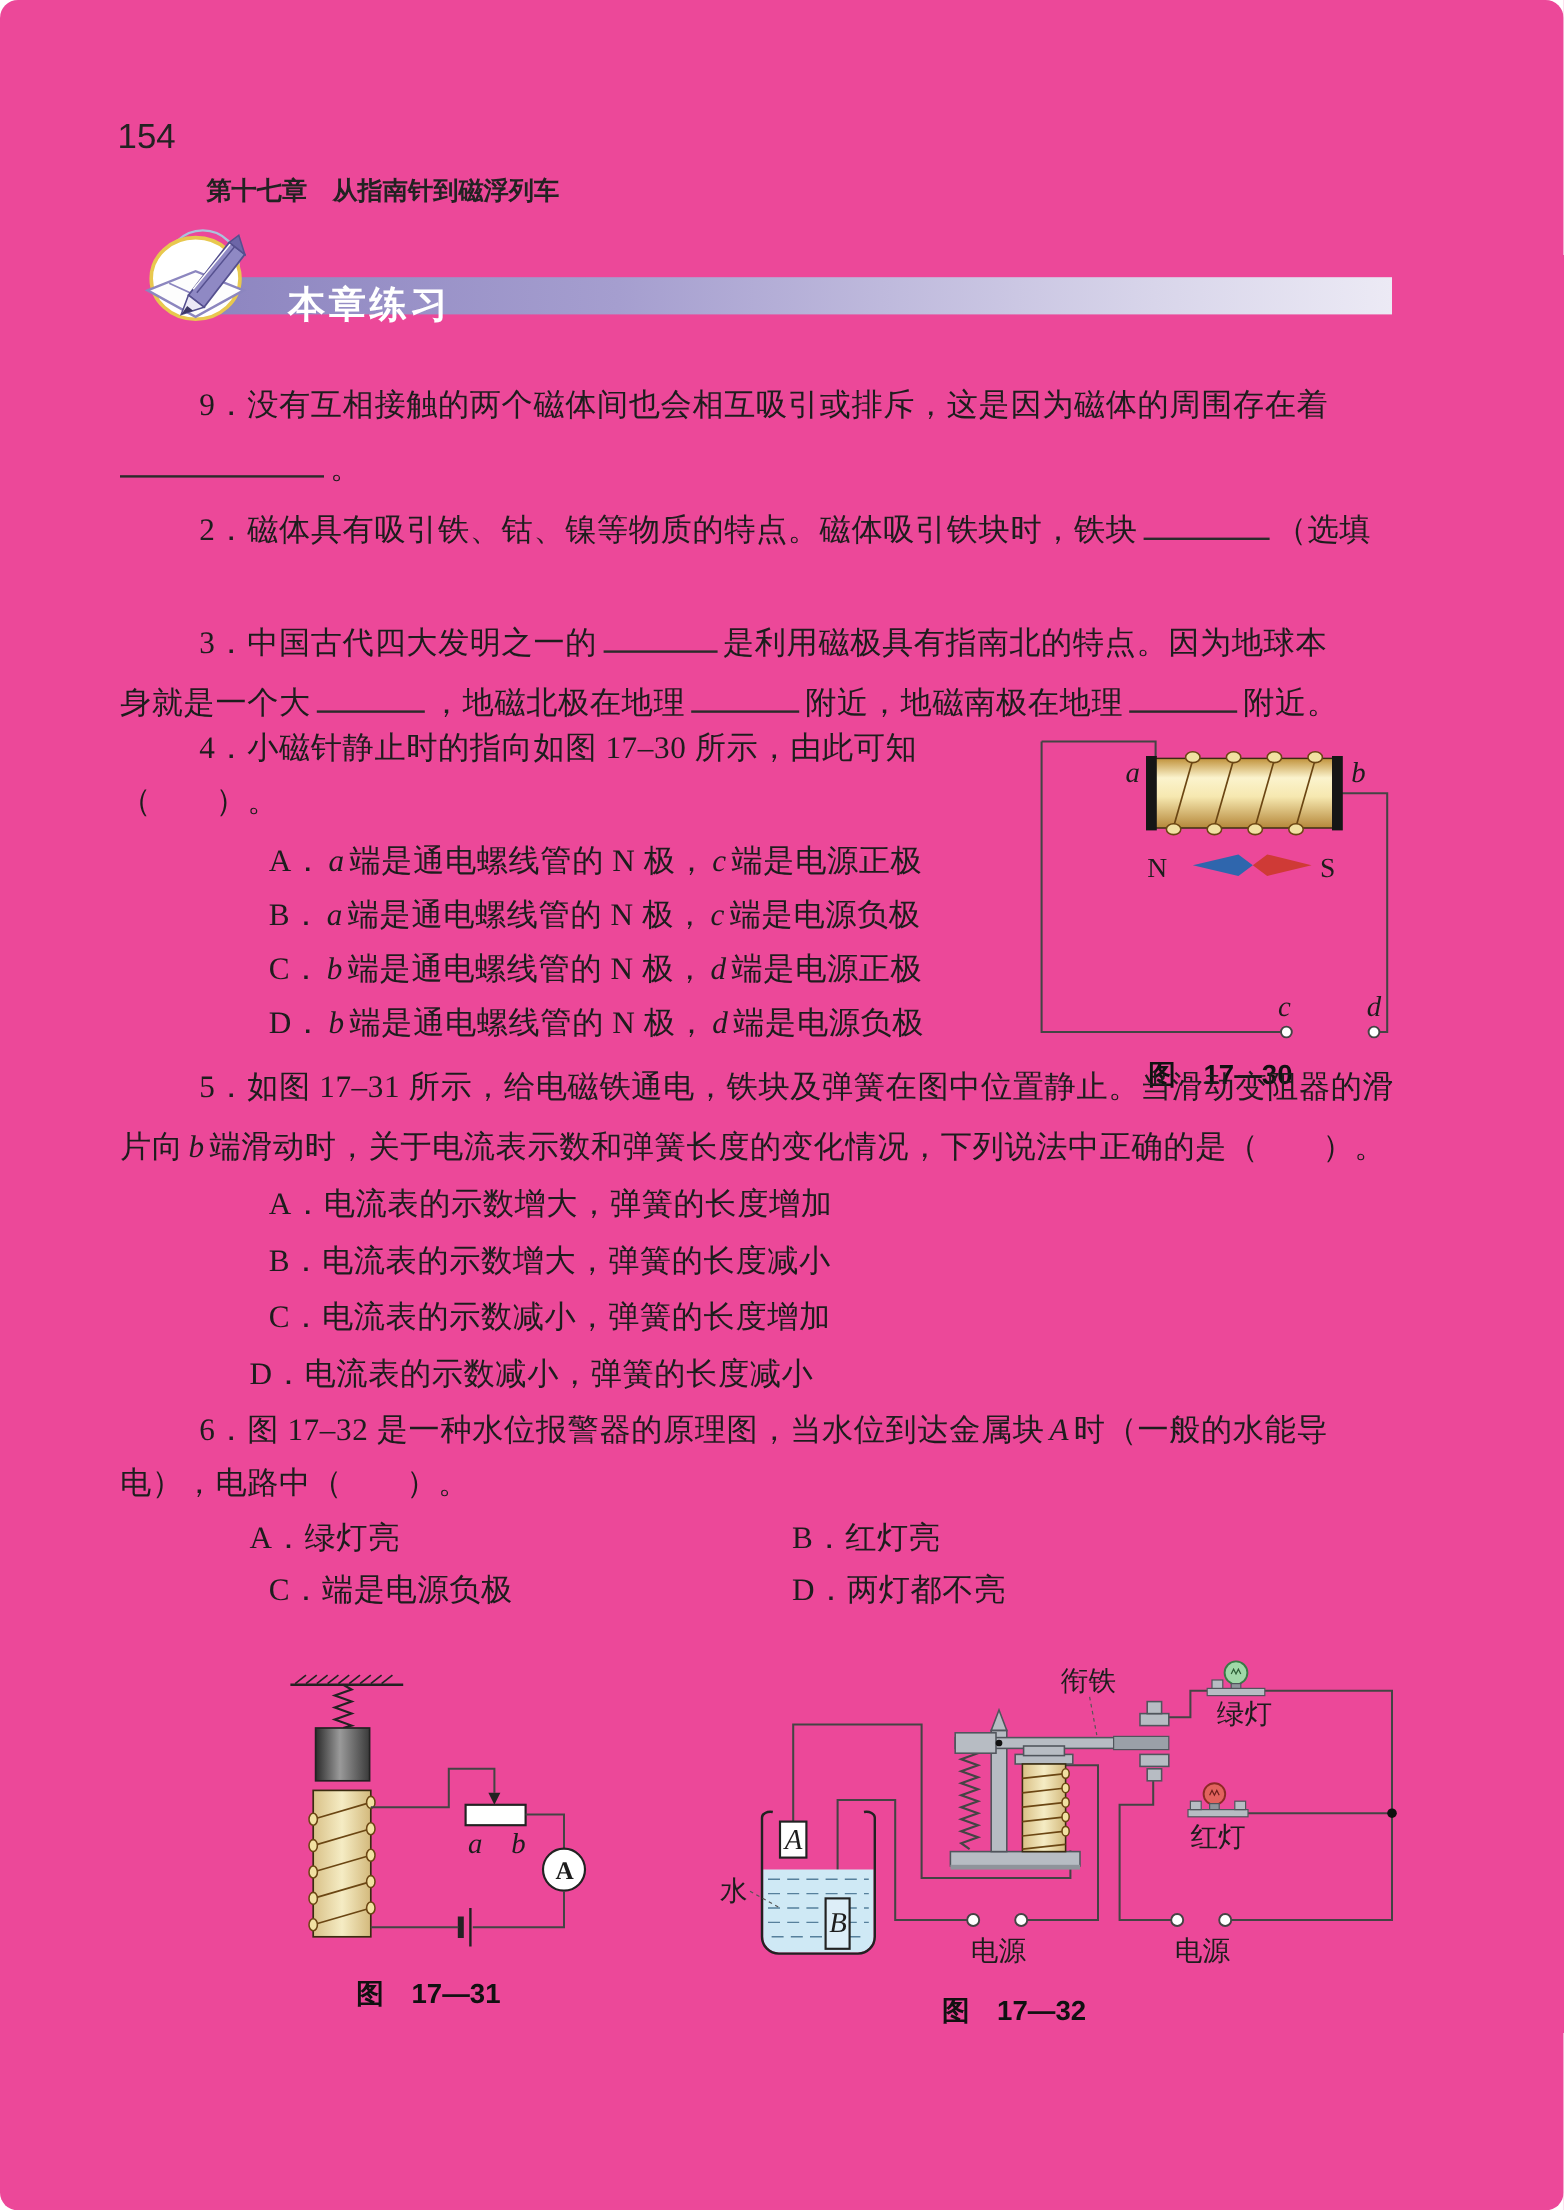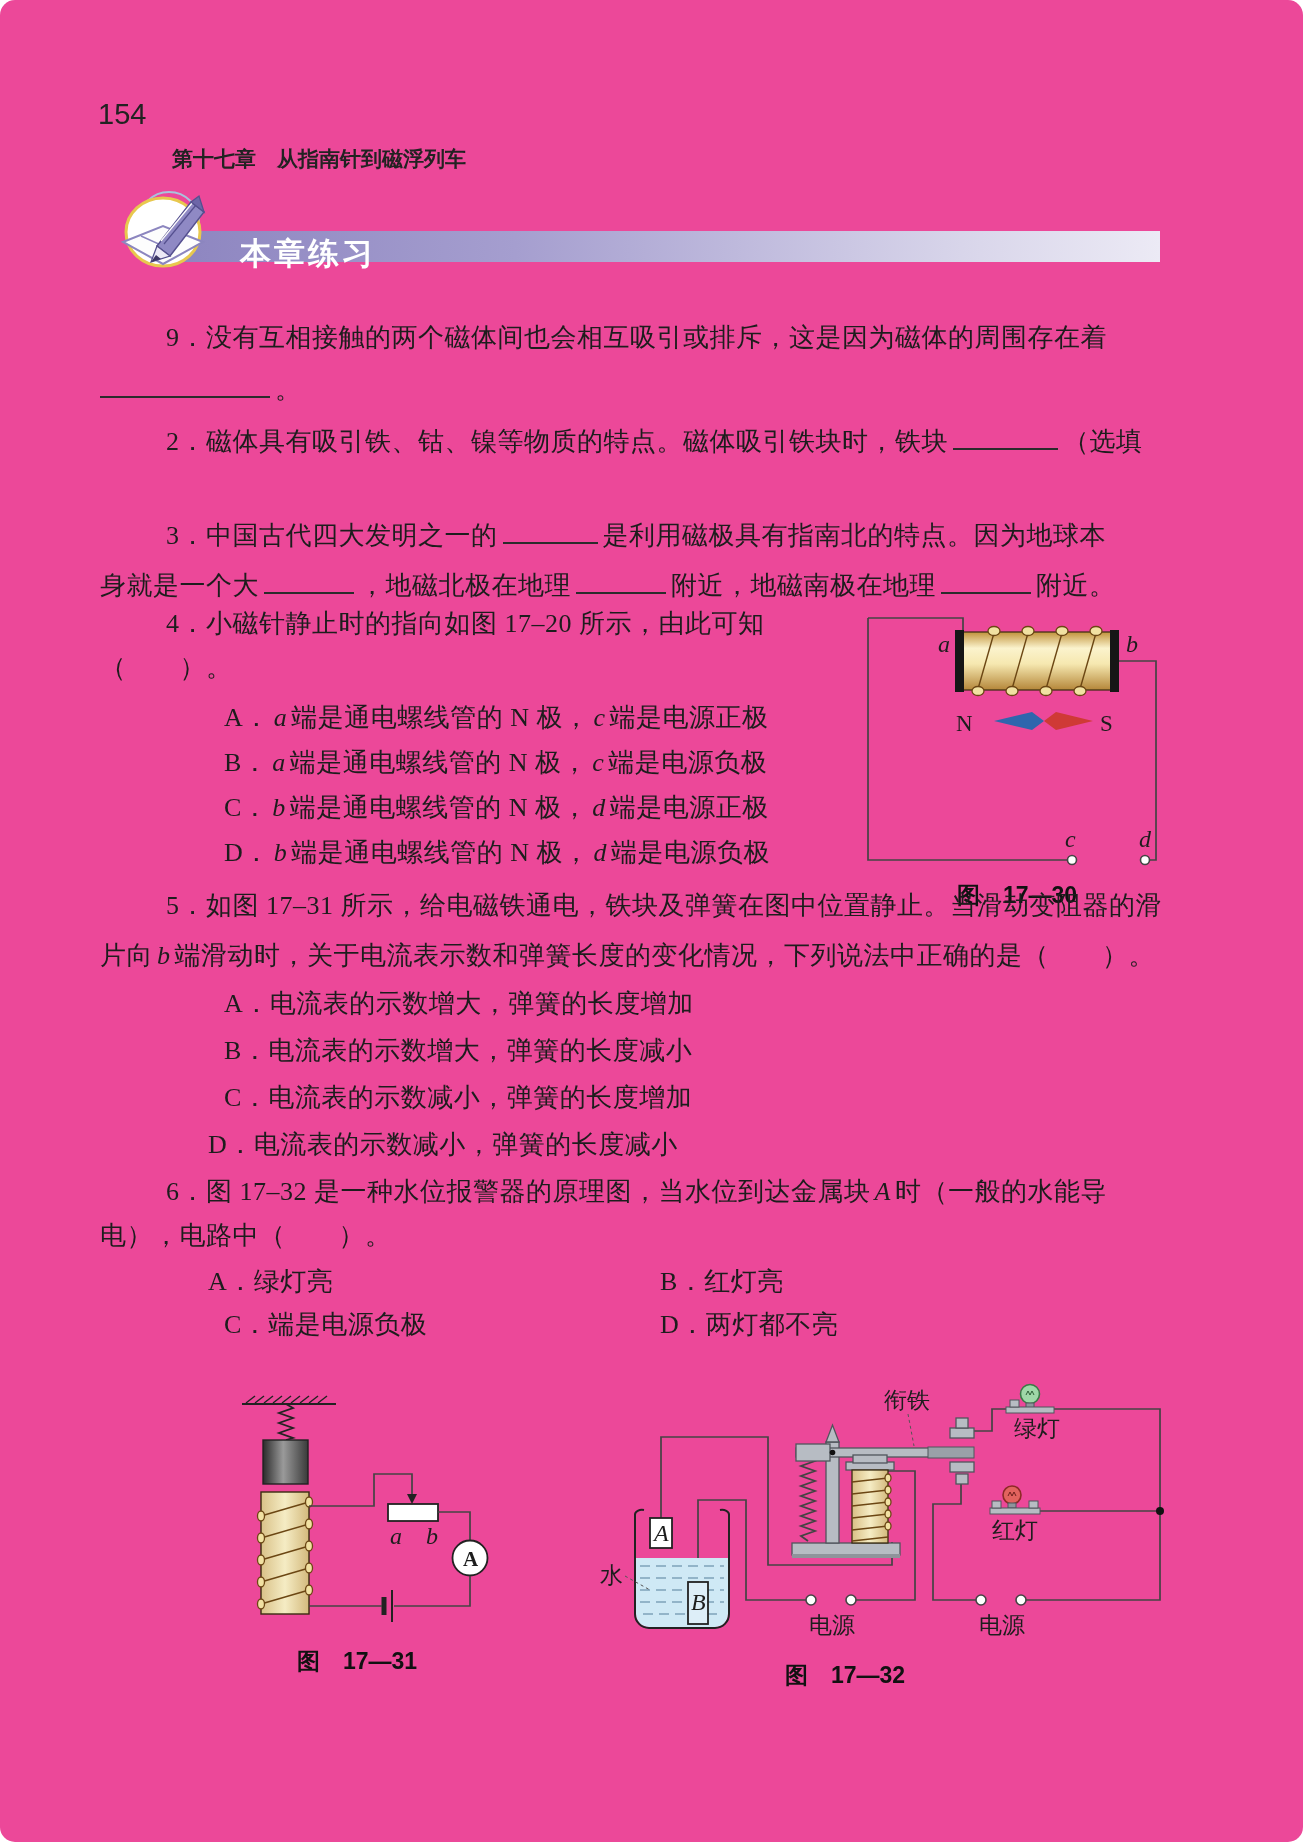--- a/index.html
+++ b/index.html
@@ -64,21 +64,21 @@
   </svg>
 
   <div class="line" style="left:166px;top:320px"><span>9．没有互相接触的两个磁体间也会相互吸引或排斥，这是因为磁体的周围存在着</span></div>
   <div class="line" style="left:100px;top:372px"><span class="blank" style="width:170px;margin-left:0"></span><span>。</span></div>
 
   <div class="line" style="left:166px;top:424px"><span>2．磁体具有吸引铁、钴、镍等物质的特点。磁体吸引铁块时，铁块</span><span class="blank" style="width:105px"></span><span>（选填</span></div>
 
   <div class="line" style="left:166px;top:518px"><span>3．中国古代四大发明之一的</span><span class="blank" style="width:95px"></span><span>是利用磁极具有指南北的特点。因为地球本</span></div>
   <div class="line" style="left:100px;top:568px"><span>身就是一个大</span><span class="blank" style="width:90px"></span><span>，地磁北极在地理</span><span class="blank" style="width:90px"></span><span>附近，地磁南极在地理</span><span class="blank" style="width:90px"></span><span>附近。</span></div>
 
-  <div class="line" style="left:166px;top:606px"><span>4．小磁针静止时的指向如图 17–20 所示，由此可知</span></div>
+  <div class="line" style="left:166px;top:606px"><span>4．小磁针静止时的指向如图 17–30 所示，由此可知</span></div>
   <div class="line" style="left:100px;top:650px"><span>（　　）。</span></div>
   <div class="line" style="left:224px;top:745px"><span>B．</span><span class="var">a</span><span>端是通电螺线管的 N 极，</span><span class="var">c</span><span>端是电源负极</span></div>
   <div class="line" style="left:224px;top:700px"><span>A．</span><span class="var">a</span><span>端是通电螺线管的 N 极，</span><span class="var">c</span><span>端是电源正极</span></div>
   <div class="line" style="left:224px;top:790px"><span>C．</span><span class="var">b</span><span>端是通电螺线管的 N 极，</span><span class="var">d</span><span>端是电源正极</span></div>
   <div class="line" style="left:224px;top:835px"><span>D．</span><span class="var">b</span><span>端是通电螺线管的 N 极，</span><span class="var">d</span><span>端是电源负极</span></div>
 
   <div class="fig" style="left:860px;top:604px;width:314px;height:300px">
     <svg width="310" height="272">
       <defs>
         <linearGradient id="coil30" x1="0" y1="0" x2="0" y2="1">

